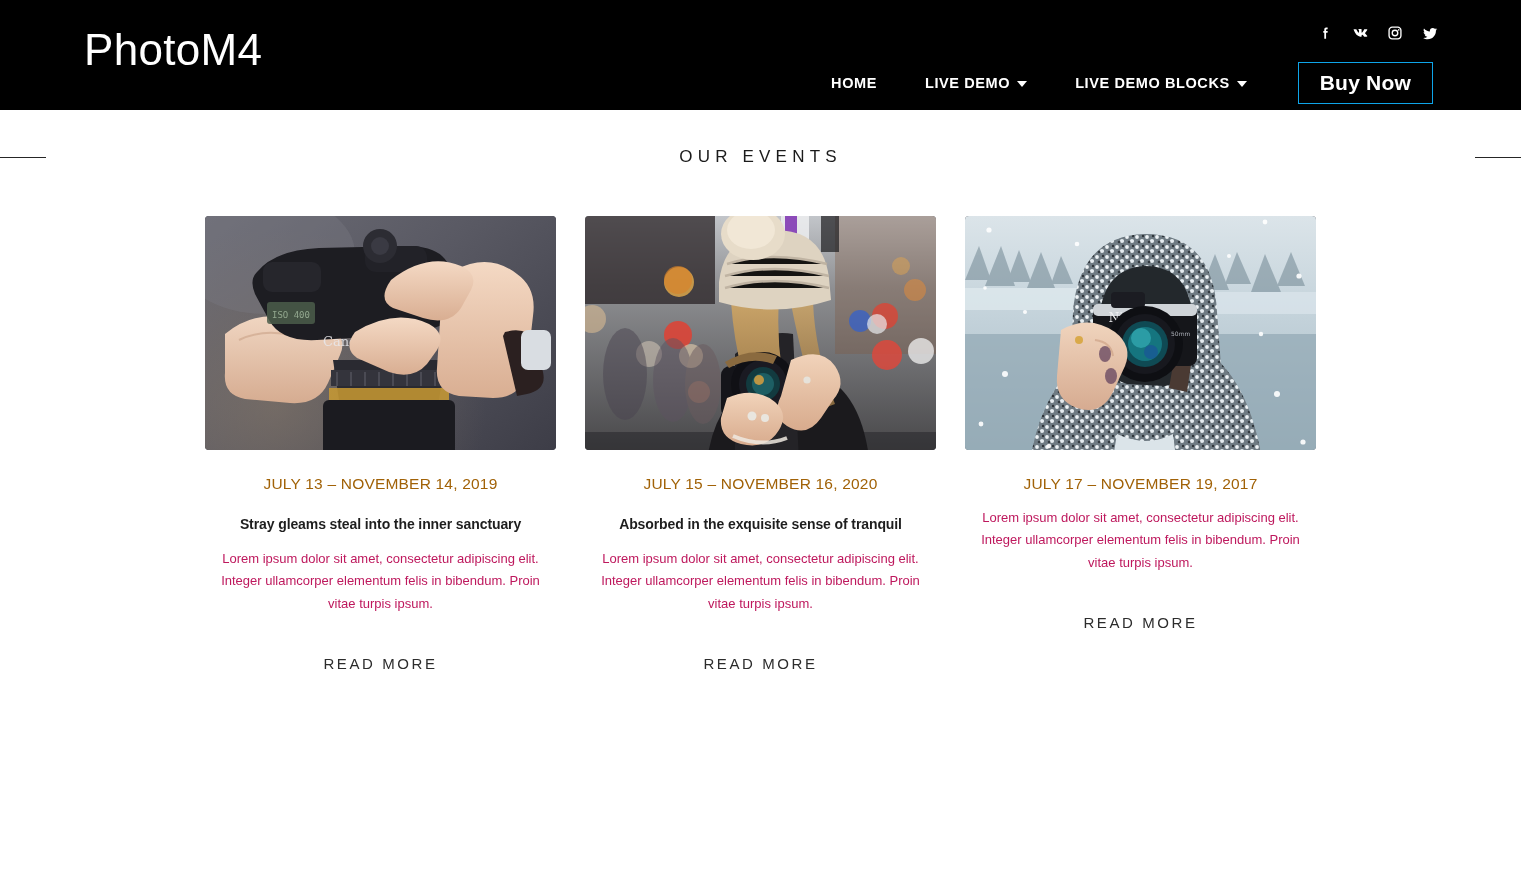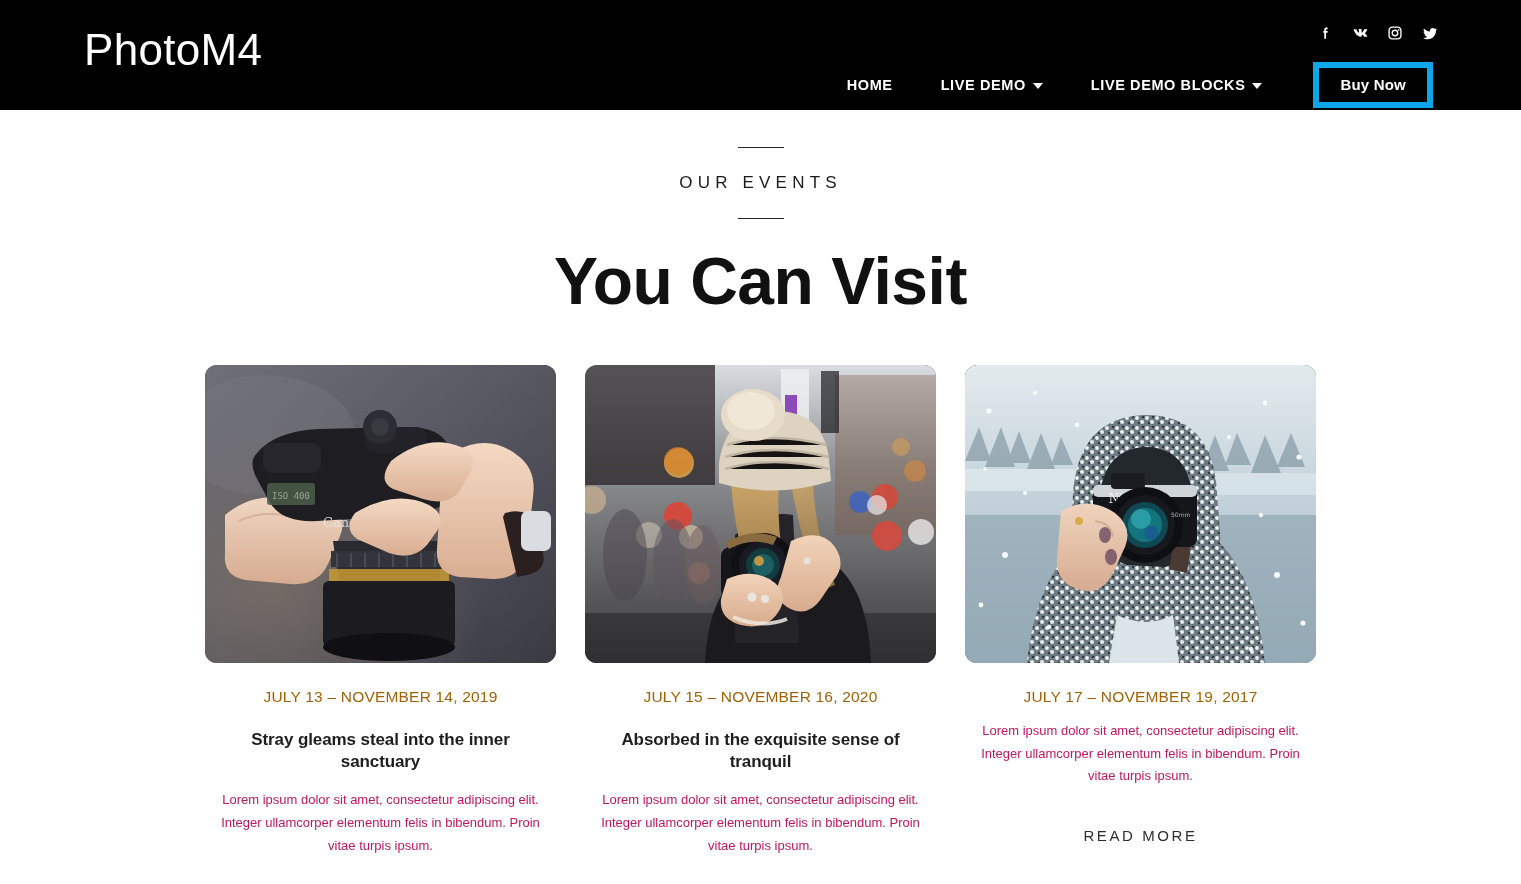--- a/index.html
+++ b/index.html
@@ -70,42 +70,41 @@
     width: 0; height: 0;
     border-left: 5px solid transparent;
     border-right: 5px solid transparent;
     border-top: 6px solid #ffffff;
     display: inline-block;
     position: relative;
     top: 1px;
   }
   .buy-now {
     margin-left: 27px;
-    border: 6px solid #0ea5e9;
+    border: 1px solid #0ea5e9;
     background: transparent;
     color: #ffffff;
-    font-size: 15px;
+    font-size: 21px;
     font-weight: bold;
     letter-spacing: 0.2px;
     padding: 9px 21px 10px 21px;
     cursor: pointer;
     line-height: 1;
     white-space: nowrap;
     font-family: "Liberation Sans", sans-serif;
   }
 
   
   .section-wrap { width: 100%; }
   .eyebrow {
     display: flex;
     align-items: center;
     justify-content: space-between;
     gap: 25px;
     margin-top: 37px;
-    flex-direction: column;
   }
   .eyebrow .rule {
     width: 46px;
     height: 1px;
     background: #262626;
   }
   .eyebrow .eyebrow-text {
     font-size: 17px;
     letter-spacing: 5.2px;
     color: #1b1b1b;
@@ -129,39 +128,39 @@
     gap: 29px;
     margin-top: 49px;
     padding: 0 103px;
   }
   .card {
     width: 351px;
     text-align: center;
   }
   .card-media {
     width: 351px;
-    height: 298px;
-    border-radius: 12px;
+    height: 234px;
+    border-radius: 4px;
     overflow: hidden;
     position: relative;
     background: #3b3b45;
     cursor: pointer;
   }
   .card-media svg { display: block; width: 100%; height: 100%; }
 
   .card-date {
     margin-top: 25px;
     font-size: 15.5px;
     color: #a16207;
     letter-spacing: 0.2px;
     line-height: 1.2;
   }
   .card-title {
     margin-top: 22px;
-    font-size: 17px;
+    font-size: 14px;
     font-weight: bold;
     color: #1e1e1e;
     line-height: 1.28;
     letter-spacing: -0.1px;
     padding: 0 6px;
     cursor: pointer;
   }
   .card-text {
     font-size: 13px;
     color: #be185d;
@@ -229,21 +228,20 @@
 </header>
 
 <main class="section-wrap">
 
   <div class="eyebrow">
     <span class="rule"></span>
     <span class="eyebrow-text">OUR EVENTS</span>
     <span class="rule"></span>
   </div>
 
-  <h1 class="section-title">You Can Visit</h1>
 
   <div class="cards">
 
     <article class="card">
       <div class="card-media">
         <svg viewBox="0 0 351 298" preserveAspectRatio="xMidYMid slice">
           <defs>
             <linearGradient id="c1bg" x1="0" y1="0" x2="1" y2="1">
               <stop offset="0" stop-color="#6f6f78"></stop>
                 <stop offset=".45" stop-color="#595963"></stop>

